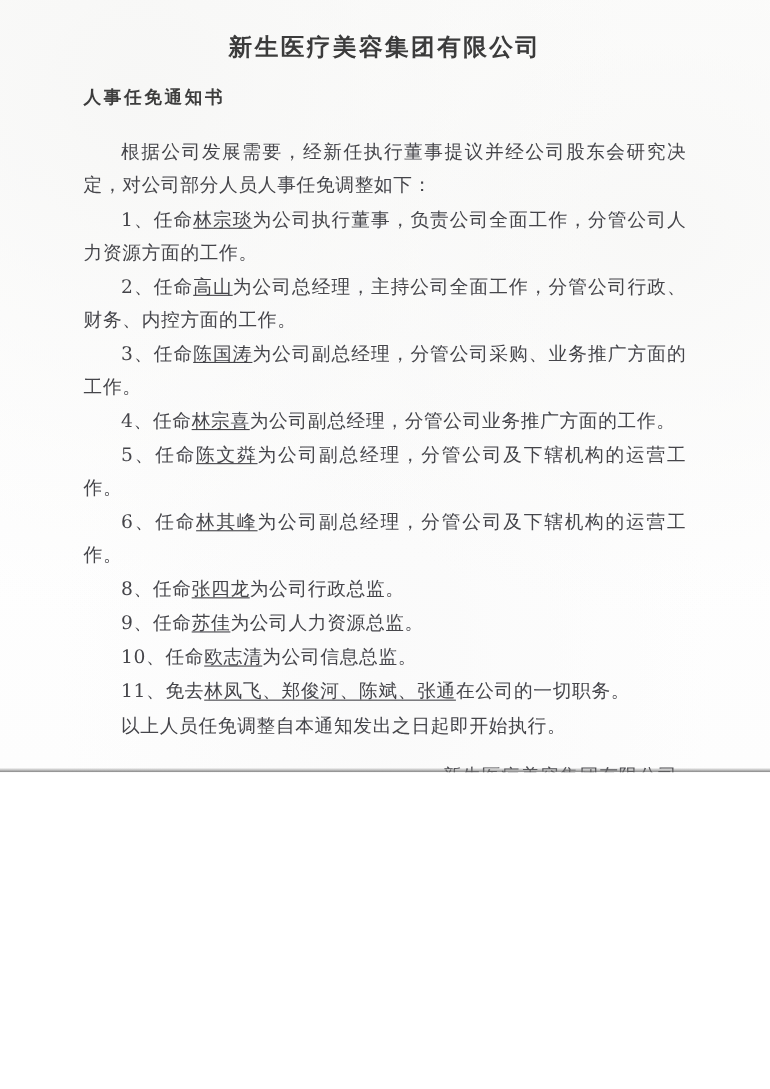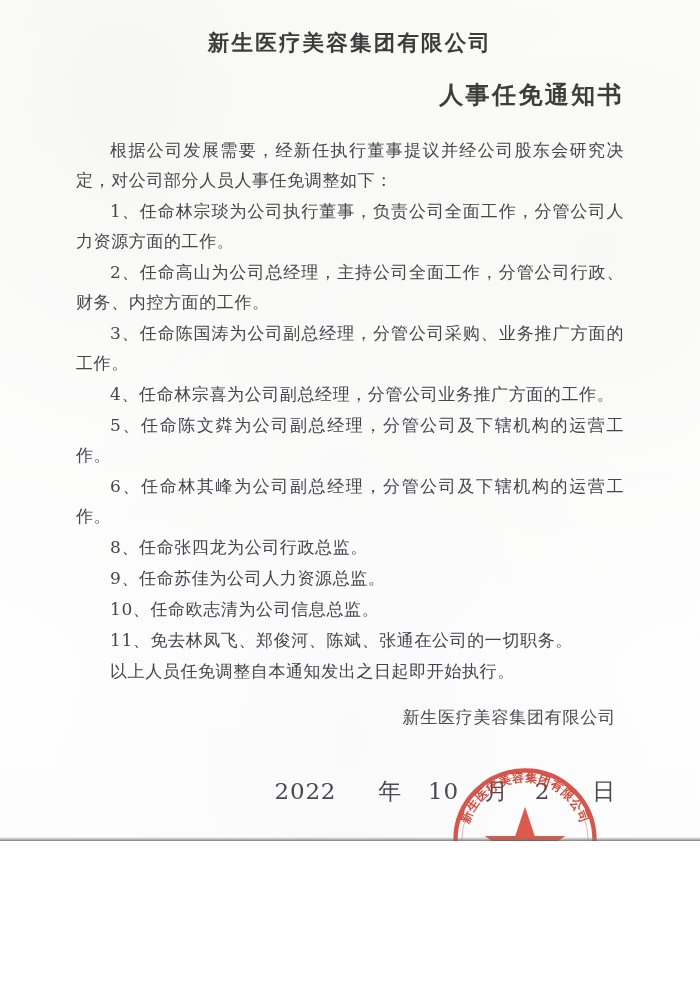--- a/index.html
+++ b/index.html
@@ -10,21 +10,21 @@
   body {
     width: 700px;
     height: 990px;
     overflow: hidden;
     font-family: "DejaVu Serif", "Liberation Serif", serif;
   }
 
   .page {
     position: relative;
     width: 700px;
-    height: 841px;
+    height: 702px;
     background: #fdfdfc;
     background-image:
       radial-gradient(ellipse at 18% 12%, #f7f7f6 0%, rgba(255,255,255,0) 55%),
       radial-gradient(ellipse at 85% 30%, #f8f8f7 0%, rgba(255,255,255,0) 50%),
       radial-gradient(ellipse at 50% 88%, #fafafa 0%, rgba(255,255,255,0) 60%),
       linear-gradient(180deg, #fcfcfb 0%, #ffffff 40%, #fdfdfd 100%);
     overflow: hidden;
     box-sizing: border-box;
   }
 
@@ -48,22 +48,22 @@
     text-align: center;
     font-size: 21.5px;
     letter-spacing: 2.2px;
     color: #3b3b3b;
     font-weight: 600;
     margin-top: 28px;
     font-family: "DejaVu Serif", "Liberation Serif", serif;
   }
 
   .doc-subtitle {
-    text-align: right;
-    font-size: 24px;
+    text-align: left;
+    font-size: 16px;
     letter-spacing: 2.4px;
     color: #3d3d3d;
     font-weight: 600;
     margin-top: 22px;
     font-family: "DejaVu Serif", "Liberation Serif", serif;
   }
 
   .body-block {
     margin-top: 24px;
   }
@@ -74,20 +74,21 @@
     color: #45454a;
     text-align: justify;
     text-justify: inter-ideograph;
     letter-spacing: 0.6px;
     margin: 0 0 1px 0;
     text-indent: 2em;
     font-family: "DejaVu Serif", "Liberation Serif", serif;
   }
 
   .u {
+    text-decoration: underline;
     text-underline-offset: 2px;
     text-decoration-thickness: 1px;
   }
 
   .sign-block {
     margin-top: 16px;
     text-align: right;
     padding-right: 8px;
   }
 

